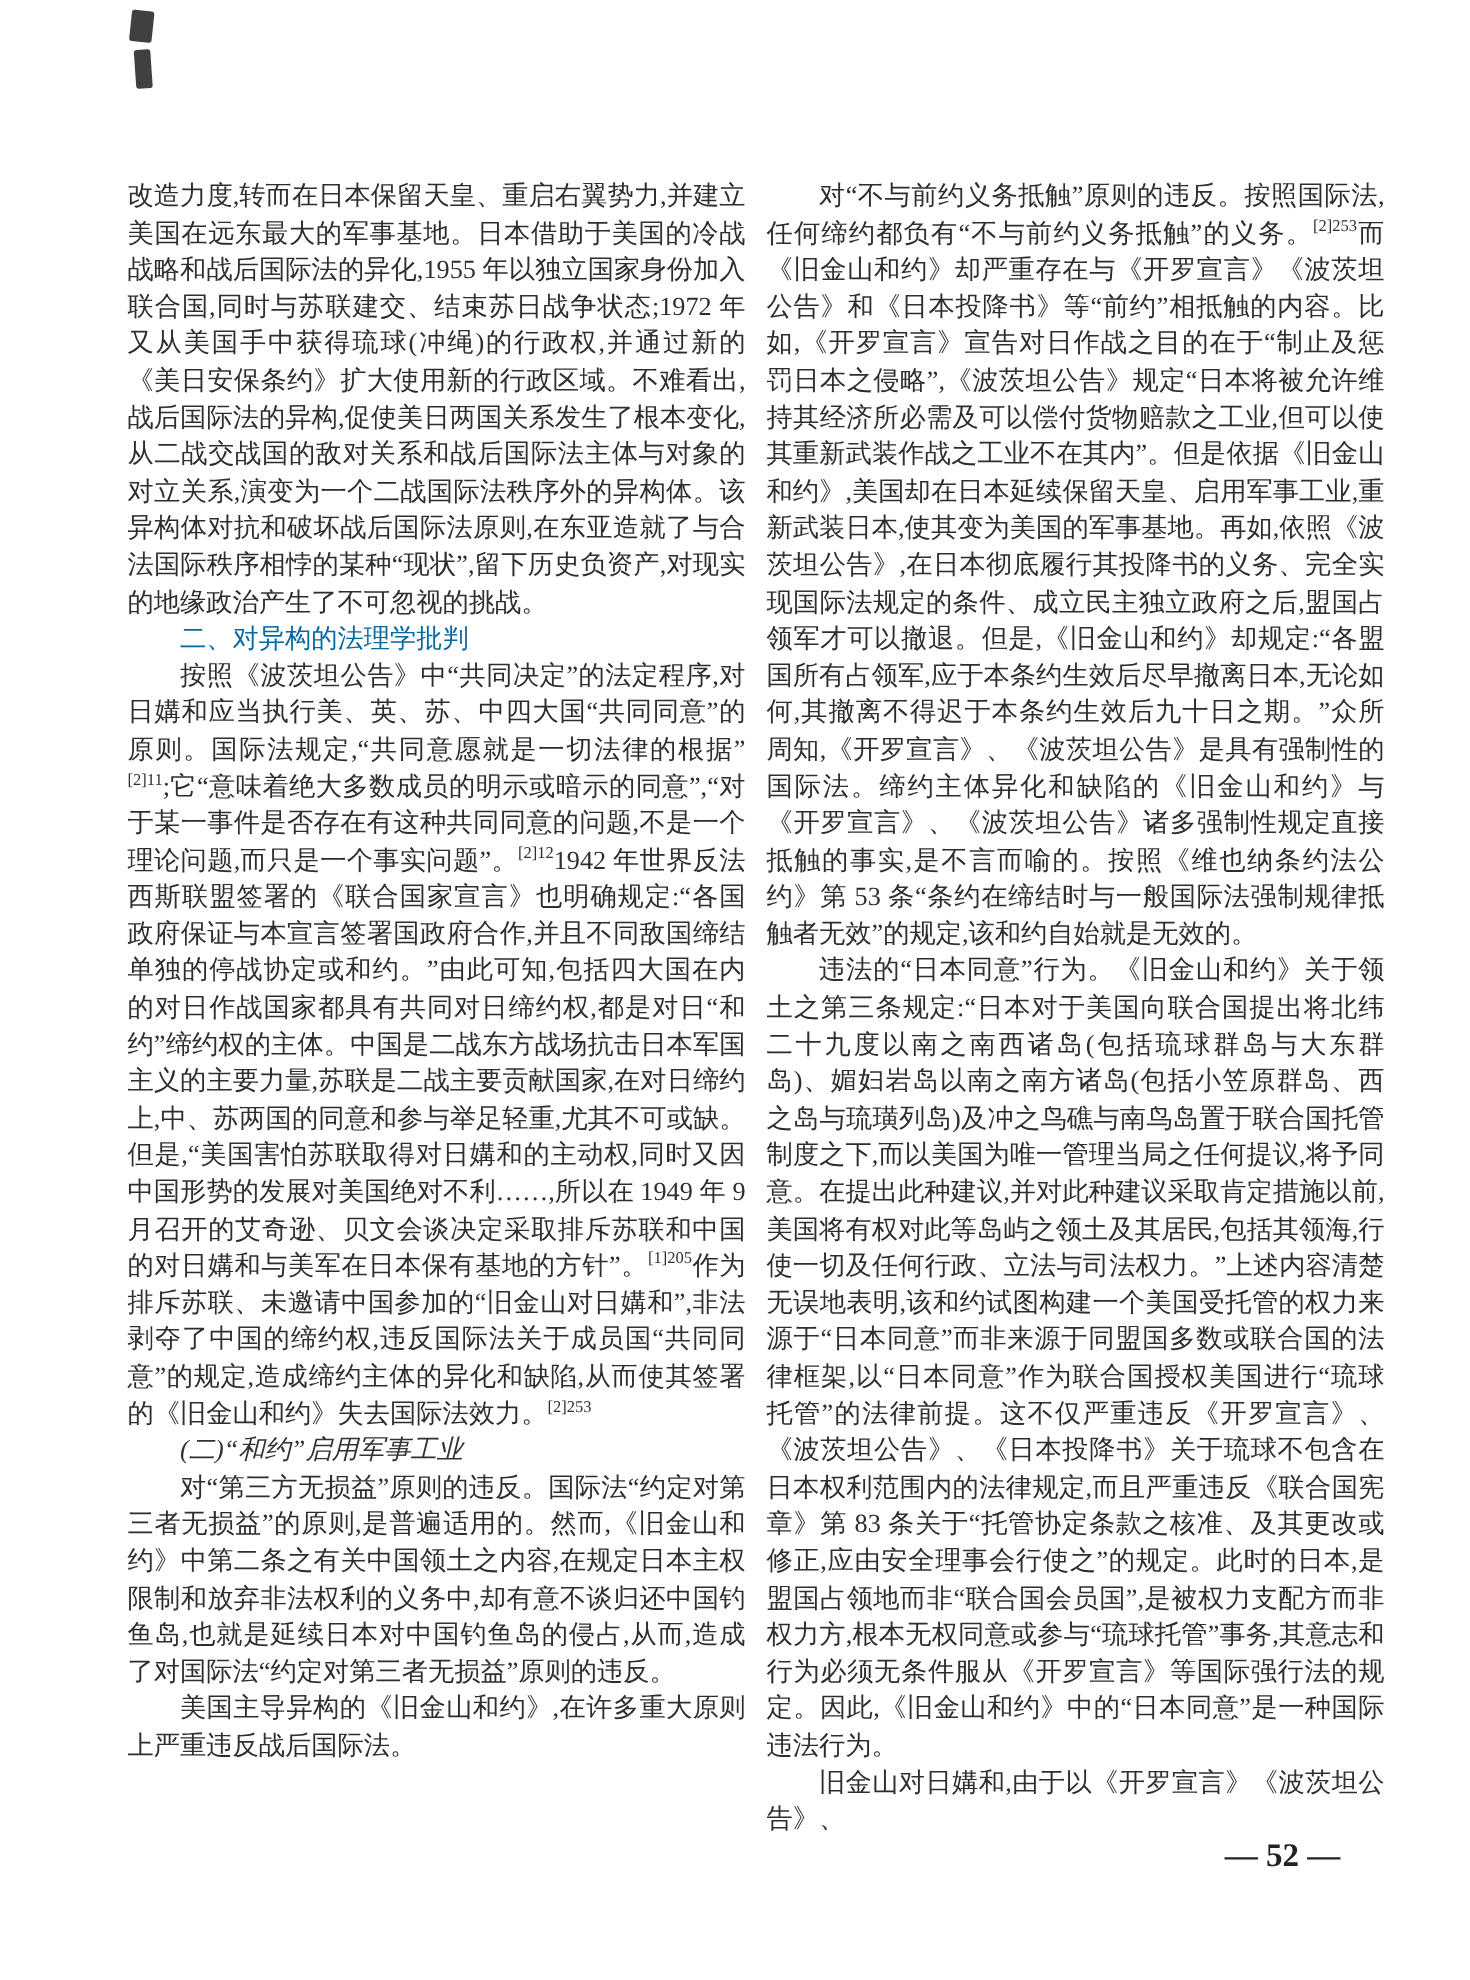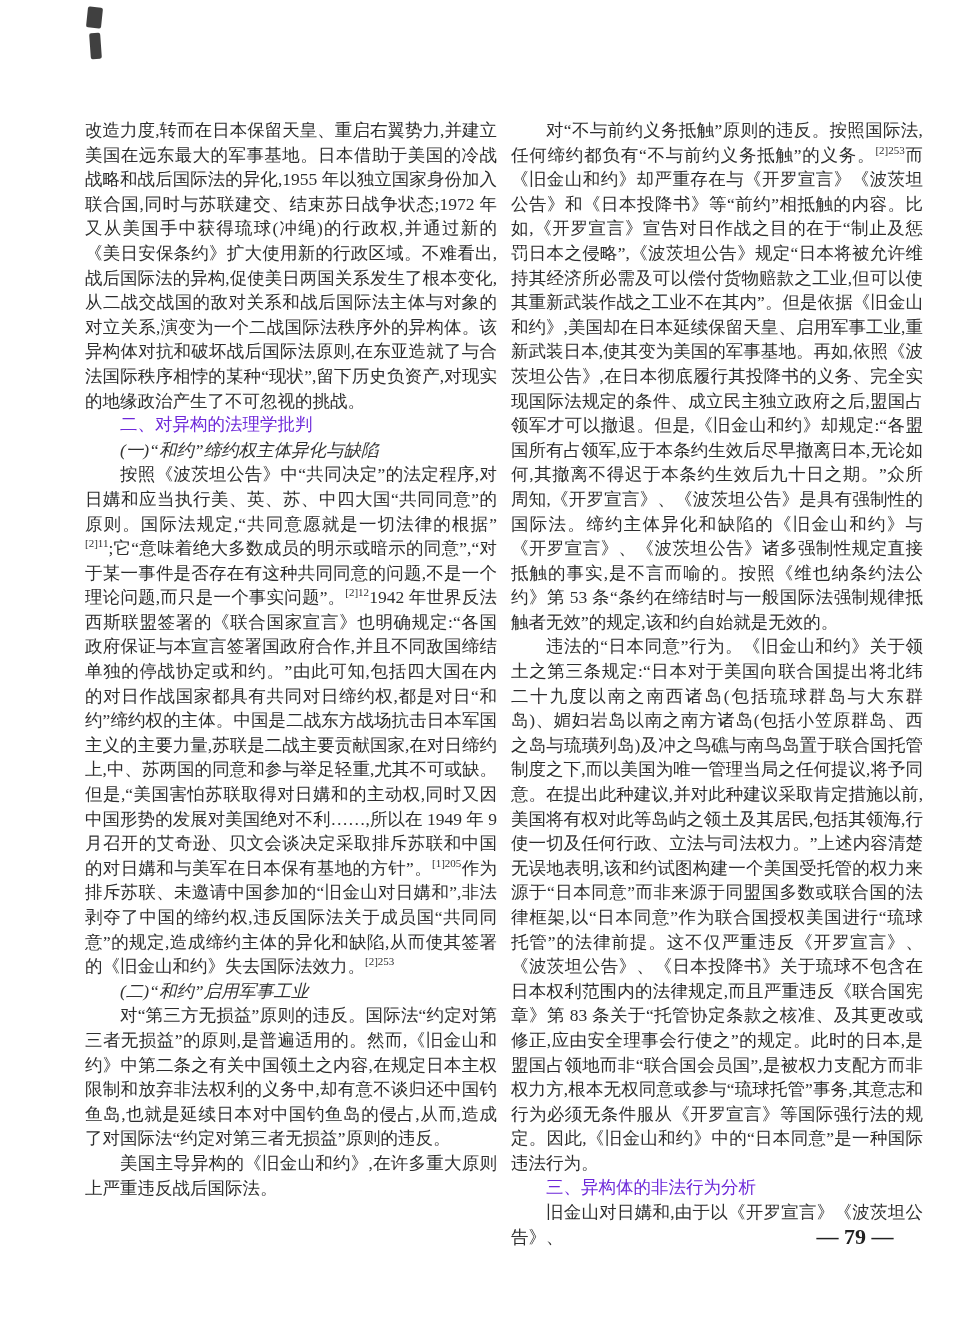--- a/index.html
+++ b/index.html
@@ -24,23 +24,23 @@
   .col p, .col h3, .col h4 {
     margin: 0;
     font-size: 17.5px;
     line-height: 24.6px;
     text-align: justify;
     text-justify: inter-ideograph;
     font-weight: normal;
   }
   .indent { text-indent: 2em; }
   .sec-heading {
-    font-family: Liberation Mono, monospace;
+    font-family: Liberation Sans, sans-serif;
     font-weight: 700;
-    color: #6d28d9;
+    color: #0369a1;
     text-indent: 2em;
     text-align: left;
   }
   .sub-heading {
     font-style: italic;
     text-indent: 2em;
     text-align: left;
     color: #323232;
   }
   sup {
@@ -75,31 +75,29 @@
 <div class="page">
 
   <span class="scan-mark m1"></span>
   <span class="scan-mark m2"></span>
 
   <div class="columns">
 
     <div class="col">
       <p>改造力度,转而在日本保留天皇、重启右翼势力,并建立美国在远东最大的军事基地。日本借助于美国的冷战战略和战后国际法的异化,1955 年以独立国家身份加入联合国,同时与苏联建交、结束苏日战争状态;1972 年又从美国手中获得琉球(冲绳)的行政权,并通过新的《美日安保条约》扩大使用新的行政区域。不难看出,战后国际法的异构,促使美日两国关系发生了根本变化,从二战交战国的敌对关系和战后国际法主体与对象的对立关系,演变为一个二战国际法秩序外的异构体。该异构体对抗和破坏战后国际法原则,在东亚造就了与合法国际秩序相悖的某种“现状”,留下历史负资产,对现实的地缘政治产生了不可忽视的挑战。</p>
       <h3 class="sec-heading">二、对异构的法理学批判</h3>
-      <h4 class="sub-heading">(一)“和约”缔约权主体异化与缺陷</h4>
       <p class="indent">按照《波茨坦公告》中“共同决定”的法定程序,对日媾和应当执行美、英、苏、中四大国“共同同意”的原则。国际法规定,“共同意愿就是一切法律的根据”<sup>[2]11</sup>;它“意味着绝大多数成员的明示或暗示的同意”,“对于某一事件是否存在有这种共同同意的问题,不是一个理论问题,而只是一个事实问题”。<sup>[2]12</sup>1942 年世界反法西斯联盟签署的《联合国家宣言》也明确规定:“各国政府保证与本宣言签署国政府合作,并且不同敌国缔结单独的停战协定或和约。”由此可知,包括四大国在内的对日作战国家都具有共同对日缔约权,都是对日“和约”缔约权的主体。中国是二战东方战场抗击日本军国主义的主要力量,苏联是二战主要贡献国家,在对日缔约上,中、苏两国的同意和参与举足轻重,尤其不可或缺。但是,“美国害怕苏联取得对日媾和的主动权,同时又因中国形势的发展对美国绝对不利……,所以在 1949 年 9 月召开的艾奇逊、贝文会谈决定采取排斥苏联和中国的对日媾和与美军在日本保有基地的方针”。<sup>[1]205</sup>作为排斥苏联、未邀请中国参加的“旧金山对日媾和”,非法剥夺了中国的缔约权,违反国际法关于成员国“共同同意”的规定,造成缔约主体的异化和缺陷,从而使其签署的《旧金山和约》失去国际法效力。<sup>[2]253</sup></p>
       <h4 class="sub-heading">(二)“和约”启用军事工业</h4>
       <p class="indent">对“第三方无损益”原则的违反。国际法“约定对第三者无损益”的原则,是普遍适用的。然而,《旧金山和约》中第二条之有关中国领土之内容,在规定日本主权限制和放弃非法权利的义务中,却有意不谈归还中国钓鱼岛,也就是延续日本对中国钓鱼岛的侵占,从而,造成了对国际法“约定对第三者无损益”原则的违反。</p>
       <p class="indent">美国主导异构的《旧金山和约》,在许多重大原则上严重违反战后国际法。</p>
     </div>
 
     <div class="col">
       <p class="indent">对“不与前约义务抵触”原则的违反。按照国际法,任何缔约都负有“不与前约义务抵触”的义务。<sup>[2]253</sup>而《旧金山和约》却严重存在与《开罗宣言》《波茨坦公告》和《日本投降书》等“前约”相抵触的内容。比如,《开罗宣言》宣告对日作战之目的在于“制止及惩罚日本之侵略”,《波茨坦公告》规定“日本将被允许维持其经济所必需及可以偿付货物赔款之工业,但可以使其重新武装作战之工业不在其内”。但是依据《旧金山和约》,美国却在日本延续保留天皇、启用军事工业,重新武装日本,使其变为美国的军事基地。再如,依照《波茨坦公告》,在日本彻底履行其投降书的义务、完全实现国际法规定的条件、成立民主独立政府之后,盟国占领军才可以撤退。但是,《旧金山和约》却规定:“各盟国所有占领军,应于本条约生效后尽早撤离日本,无论如何,其撤离不得迟于本条约生效后九十日之期。”众所周知,《开罗宣言》、《波茨坦公告》是具有强制性的国际法。缔约主体异化和缺陷的《旧金山和约》与《开罗宣言》、《波茨坦公告》诸多强制性规定直接抵触的事实,是不言而喻的。按照《维也纳条约法公约》第 53 条“条约在缔结时与一般国际法强制规律抵触者无效”的规定,该和约自始就是无效的。</p>
       <p class="indent">违法的“日本同意”行为。《旧金山和约》关于领土之第三条规定:“日本对于美国向联合国提出将北纬二十九度以南之南西诸岛(包括琉球群岛与大东群岛)、媚妇岩岛以南之南方诸岛(包括小笠原群岛、西之岛与琉璜列岛)及冲之鸟礁与南鸟岛置于联合国托管制度之下,而以美国为唯一管理当局之任何提议,将予同意。在提出此种建议,并对此种建议采取肯定措施以前,美国将有权对此等岛屿之领土及其居民,包括其领海,行使一切及任何行政、立法与司法权力。”上述内容清楚无误地表明,该和约试图构建一个美国受托管的权力来源于“日本同意”而非来源于同盟国多数或联合国的法律框架,以“日本同意”作为联合国授权美国进行“琉球托管”的法律前提。这不仅严重违反《开罗宣言》、《波茨坦公告》、《日本投降书》关于琉球不包含在日本权利范围内的法律规定,而且严重违反《联合国宪章》第 83 条关于“托管协定条款之核准、及其更改或修正,应由安全理事会行使之”的规定。此时的日本,是盟国占领地而非“联合国会员国”,是被权力支配方而非权力方,根本无权同意或参与“琉球托管”事务,其意志和行为必须无条件服从《开罗宣言》等国际强行法的规定。因此,《旧金山和约》中的“日本同意”是一种国际违法行为。</p>
-      <h3 class="sec-heading">三、异构体的非法行为分析</h3>
       <p class="indent">旧金山对日媾和,由于以《开罗宣言》《波茨坦公告》、</p>
     </div>
 
   </div>
 
-  <div class="pageno">— 79 —</div>
+  <div class="pageno">— 52 —</div>
 
 </div>
 
 </body></html>

